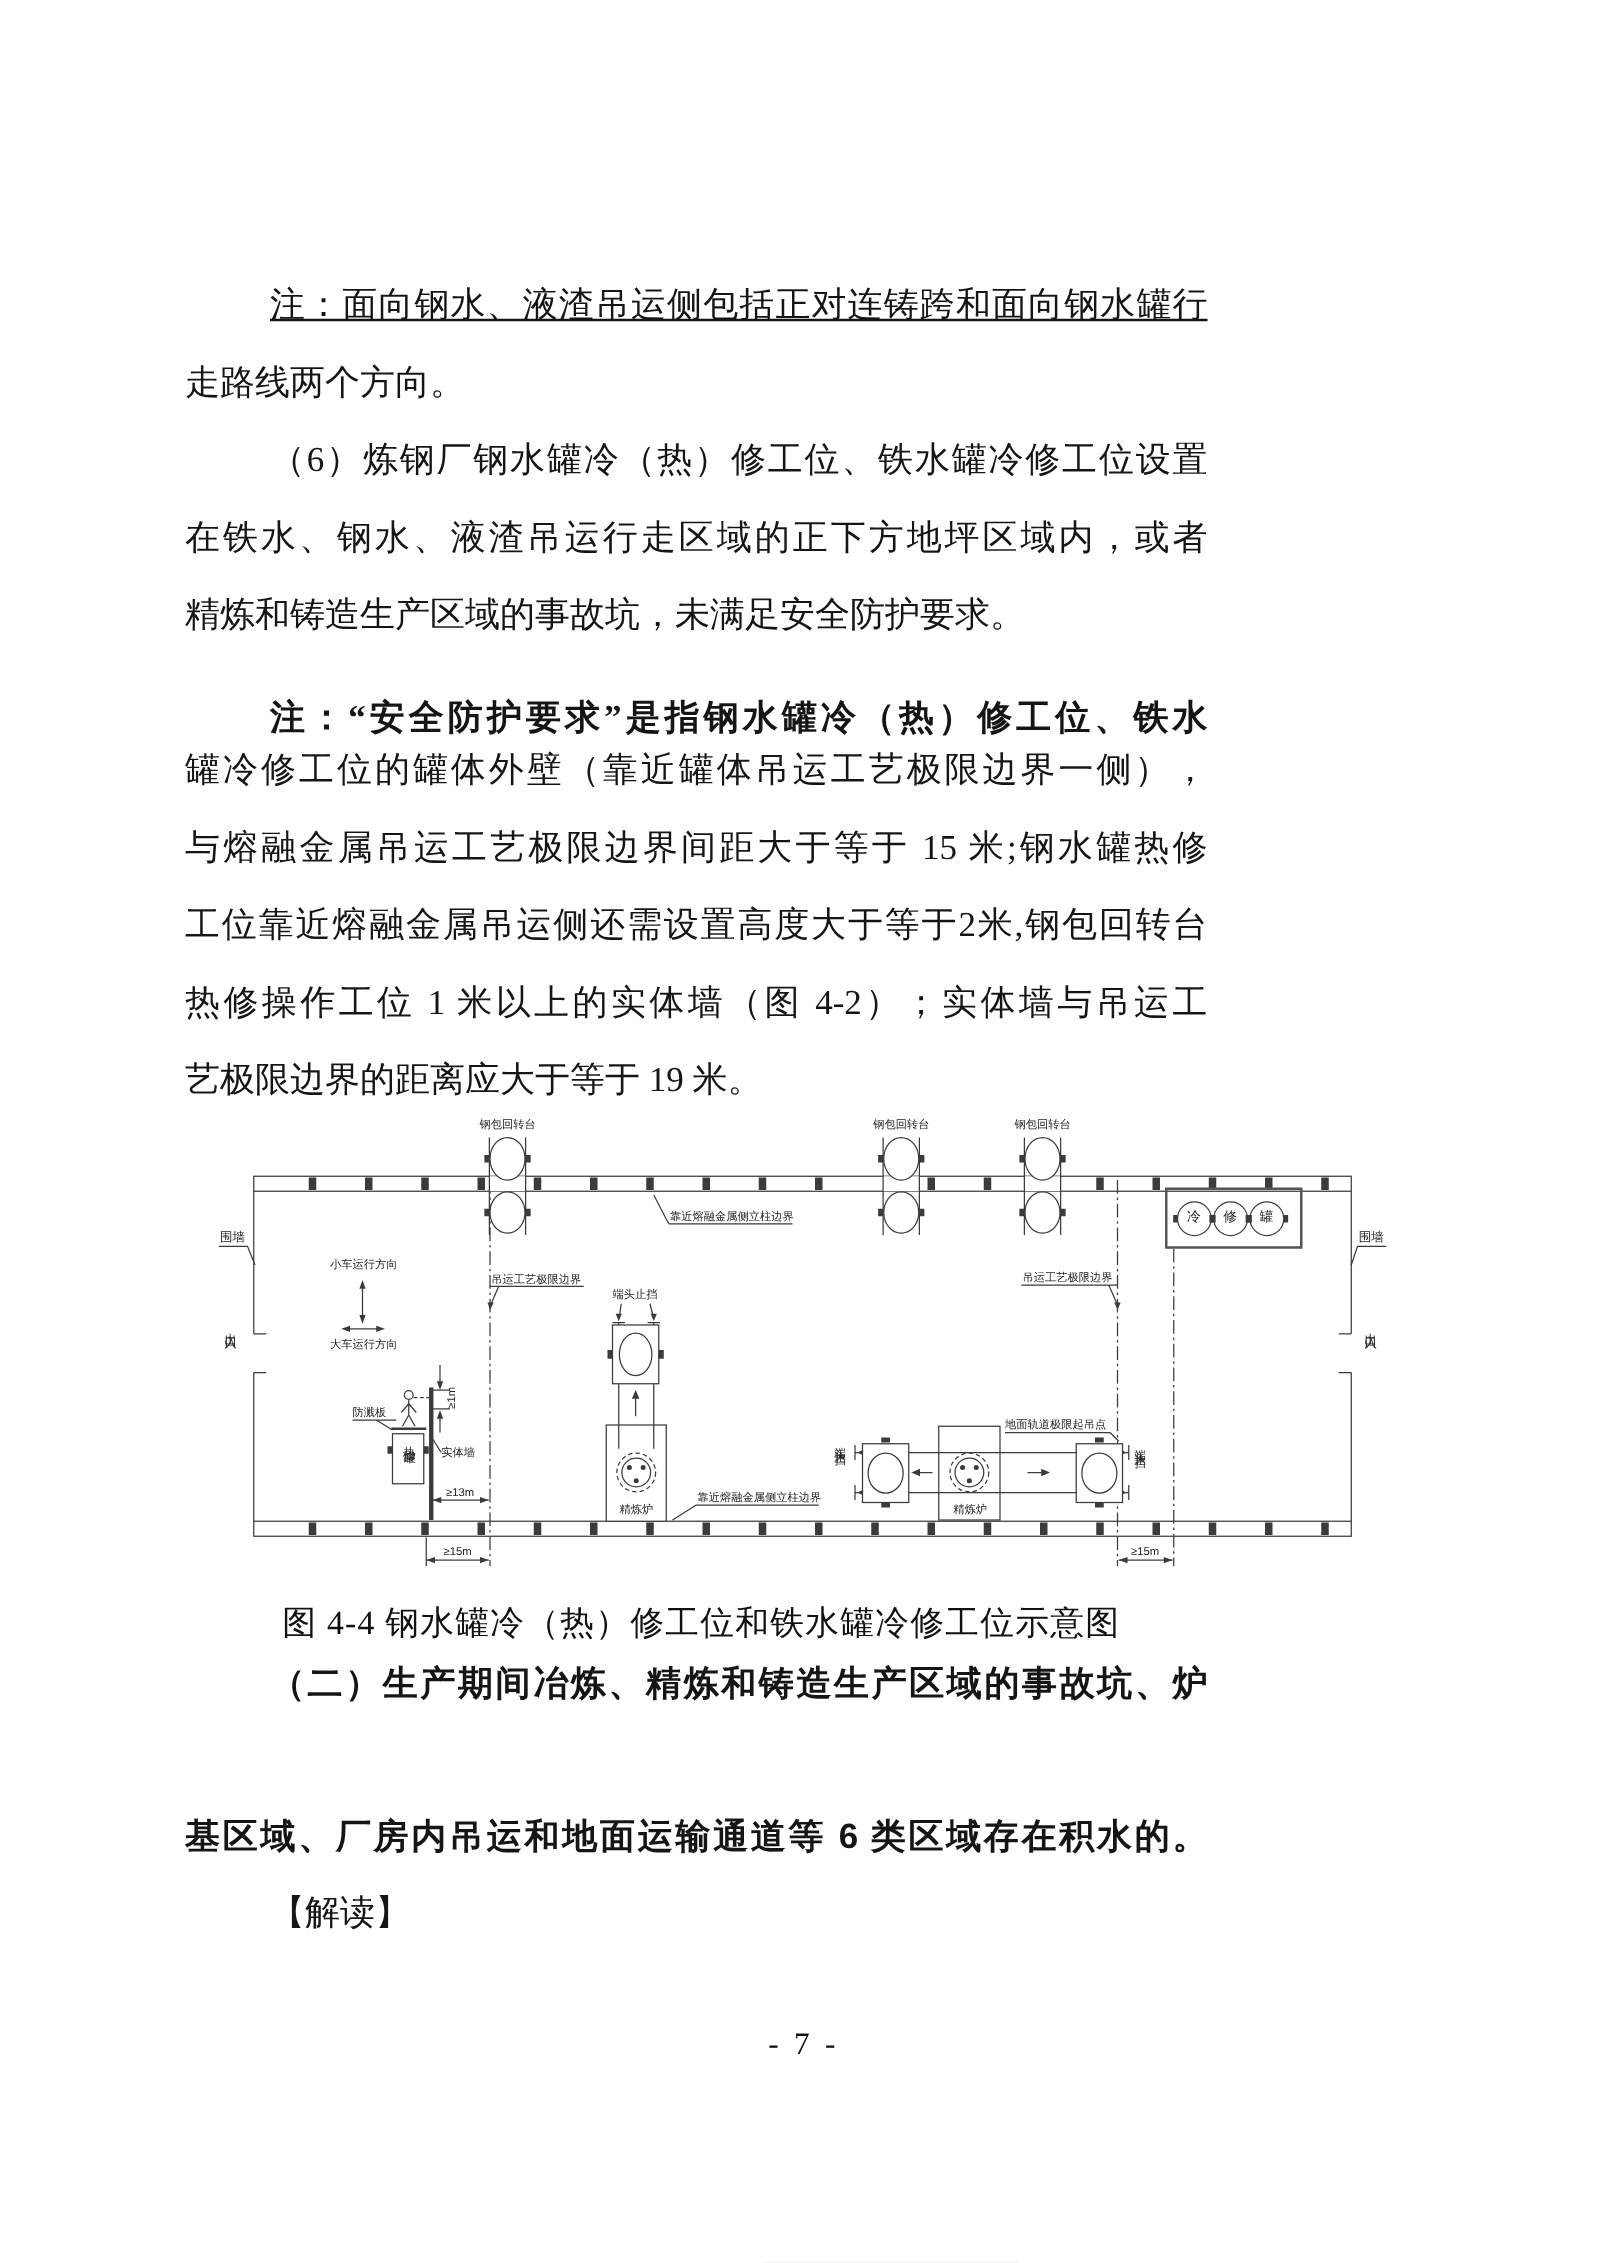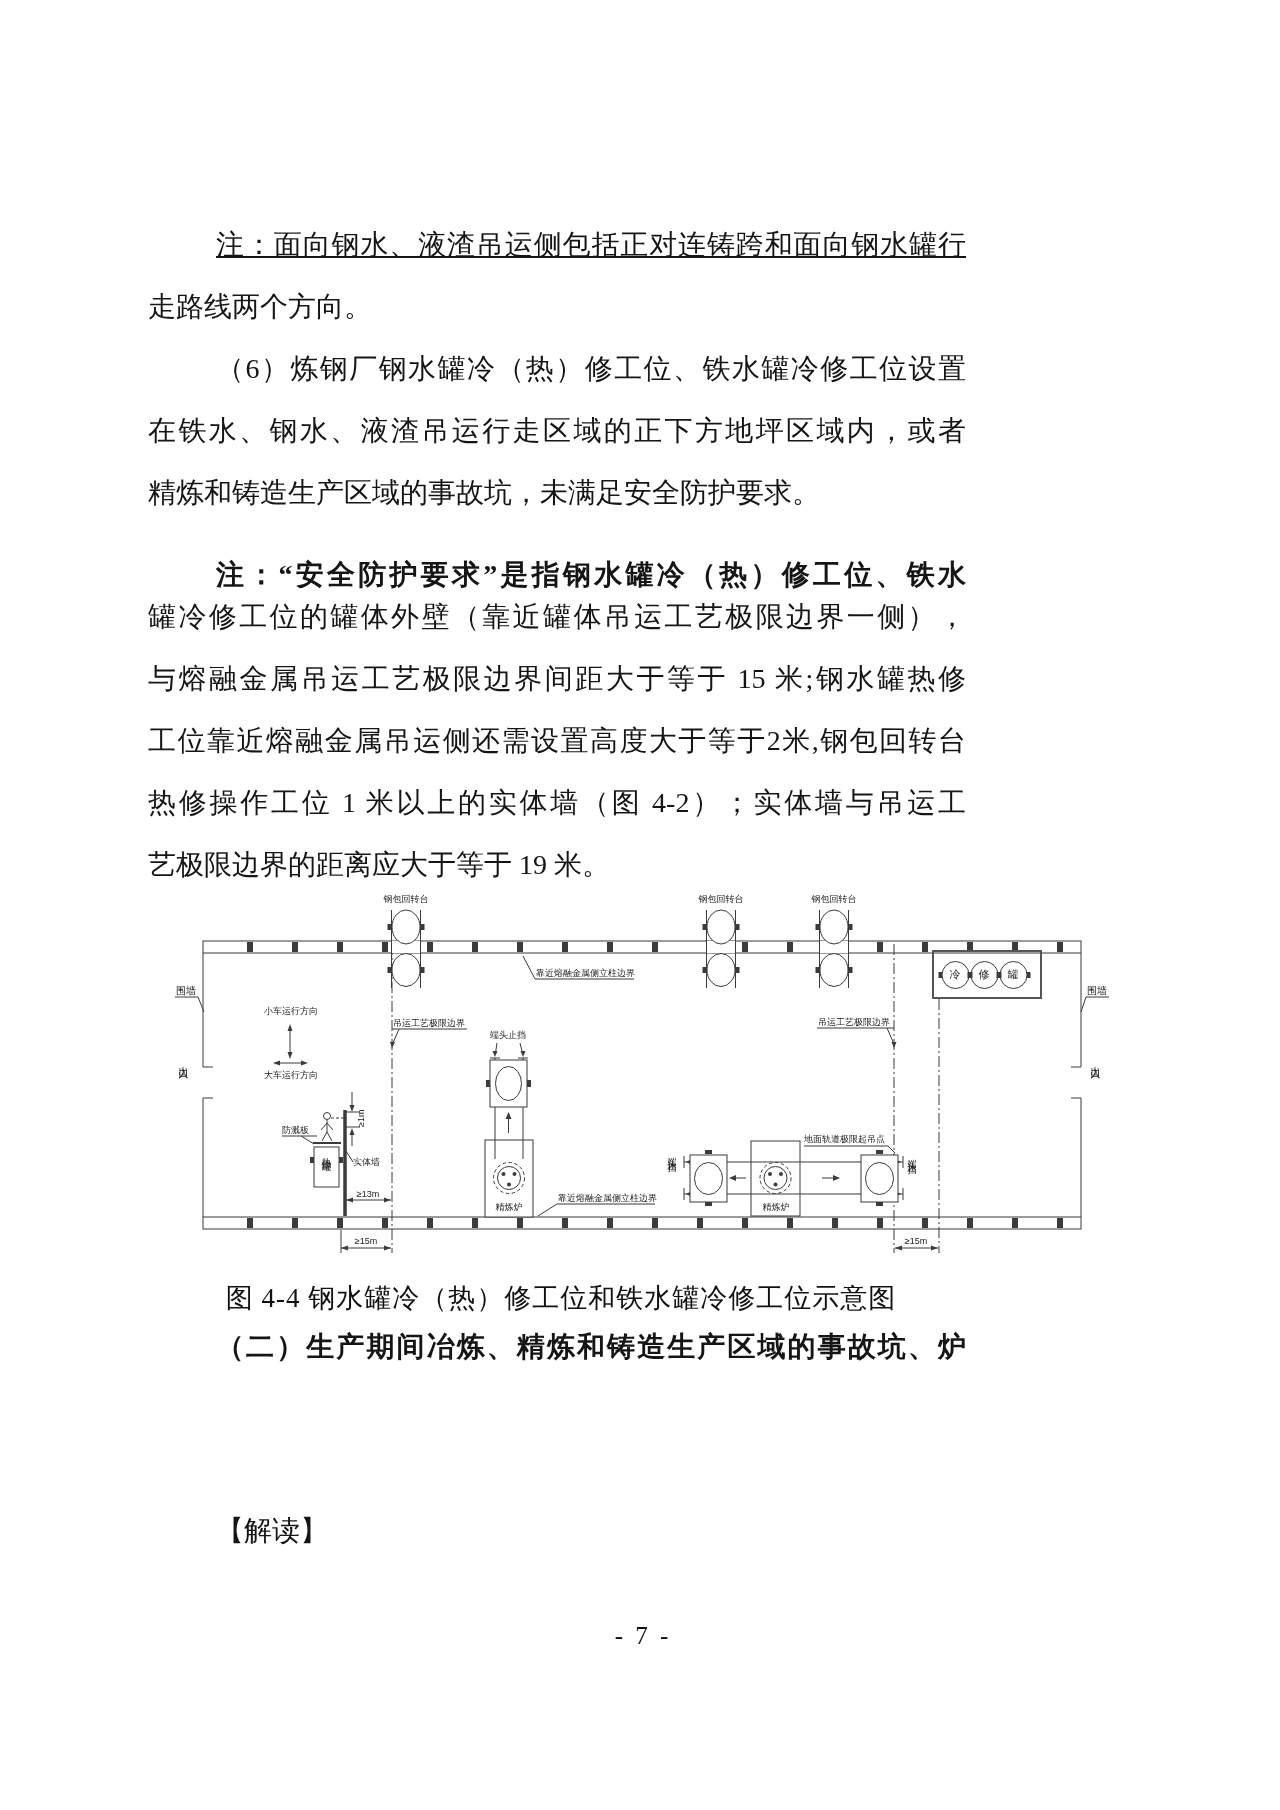--- a/index.html
+++ b/index.html
@@ -316,18 +316,19 @@
   <div class="dl c" style="left:509px;top:1202px;">精炼炉</div>
   <div class="dl c" style="left:776px;top:1202px;">精炼炉</div>
   <div class="dl" style="left:804px;top:1134px;">地面轨道极限起吊点</div>
   <div class="dl c f11" style="left:955px;top:969px;">冷</div>
   <div class="dl c f11" style="left:984px;top:969px;">修</div>
   <div class="dl c f11" style="left:1013px;top:969px;">罐</div>
 
   <div class="caption" style="left:561px;top:1280px;">图 4-4 钢水罐冷（热）修工位和铁水罐冷修工位示意图</div>
 
   <div class="line b j" style="left:216px;top:1330px;width:750px;">（二）生产期间冶炼、精炼和铸造生产区域的事故坑、炉</div>
+  <div class="line b j" style="left:148px;top:1452px;width:818px;">基区域、厂房内吊运和地面运输通道等 6 类区域存在积水的。</div>
 
   <div class="line" style="left:216px;top:1514px;">【解读】</div>
 
   <div class="pagenum" style="left:643px;top:1622px;">- 7 -</div>
 
 </div>
 
 </body></html>

